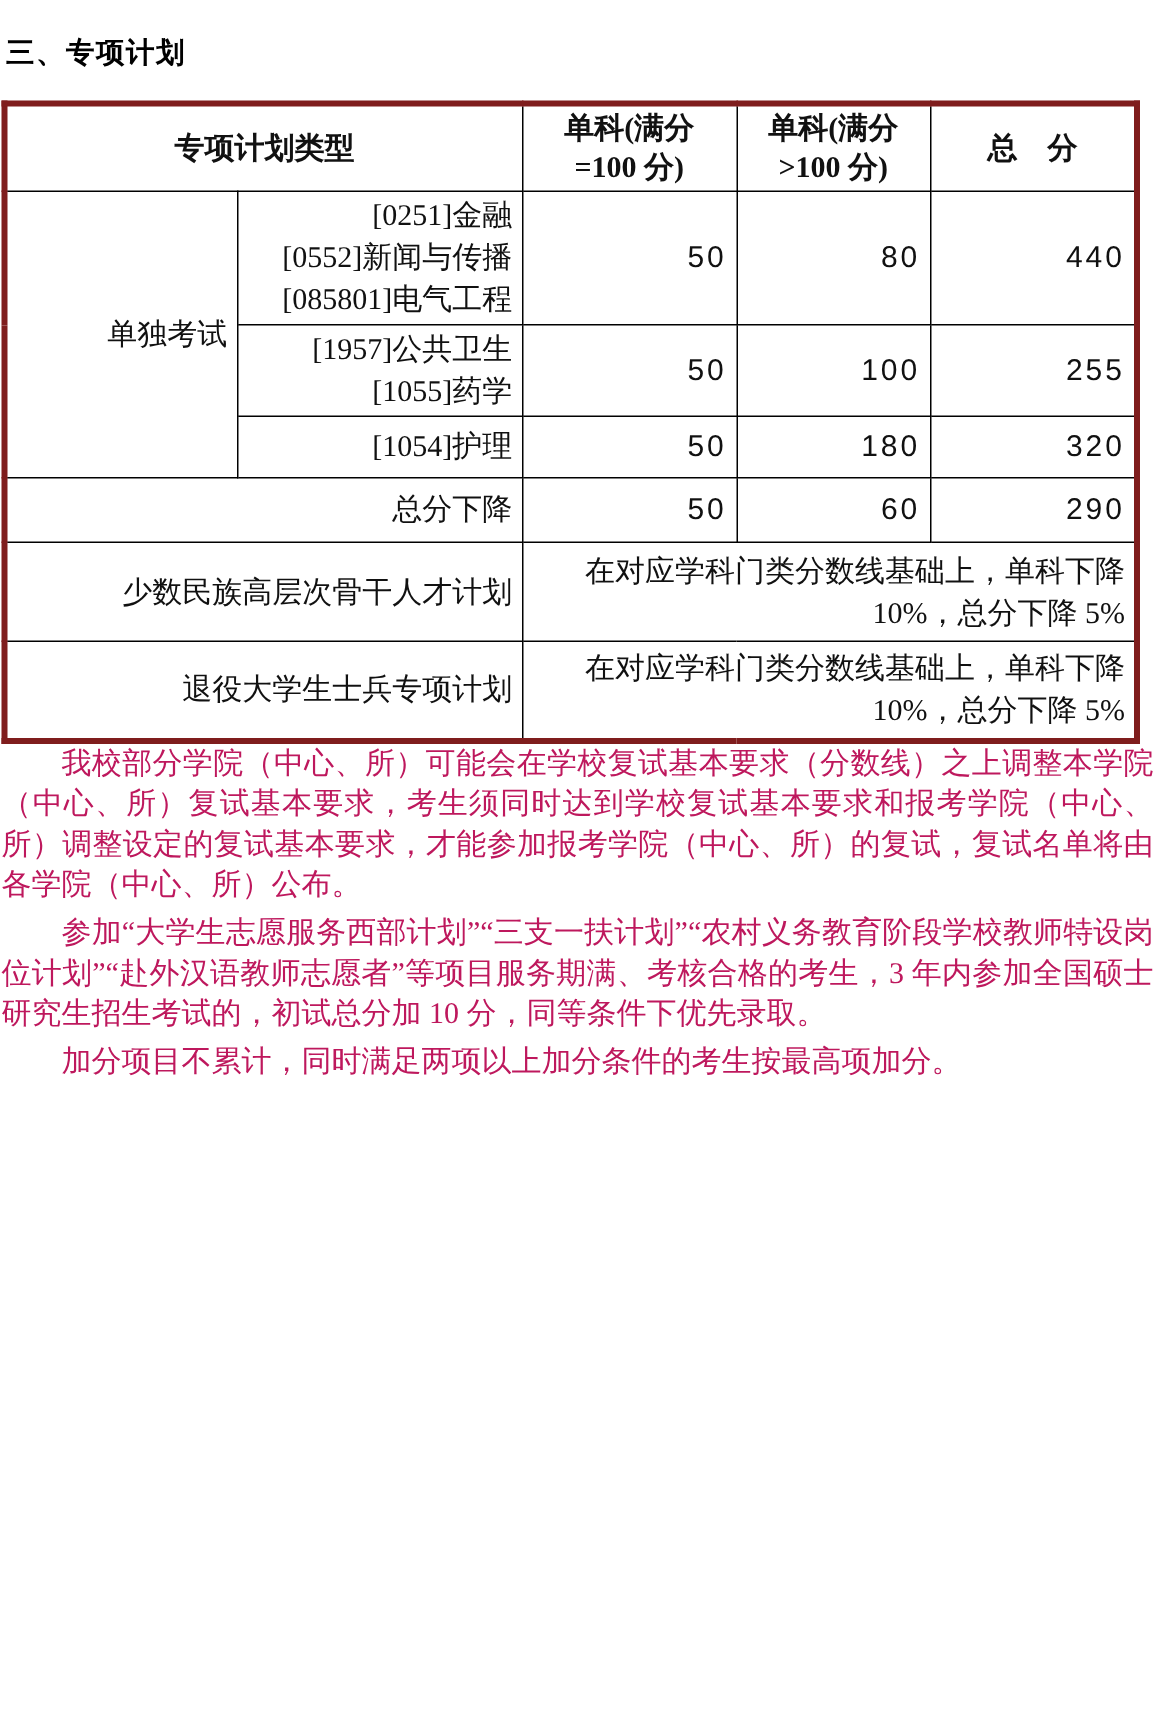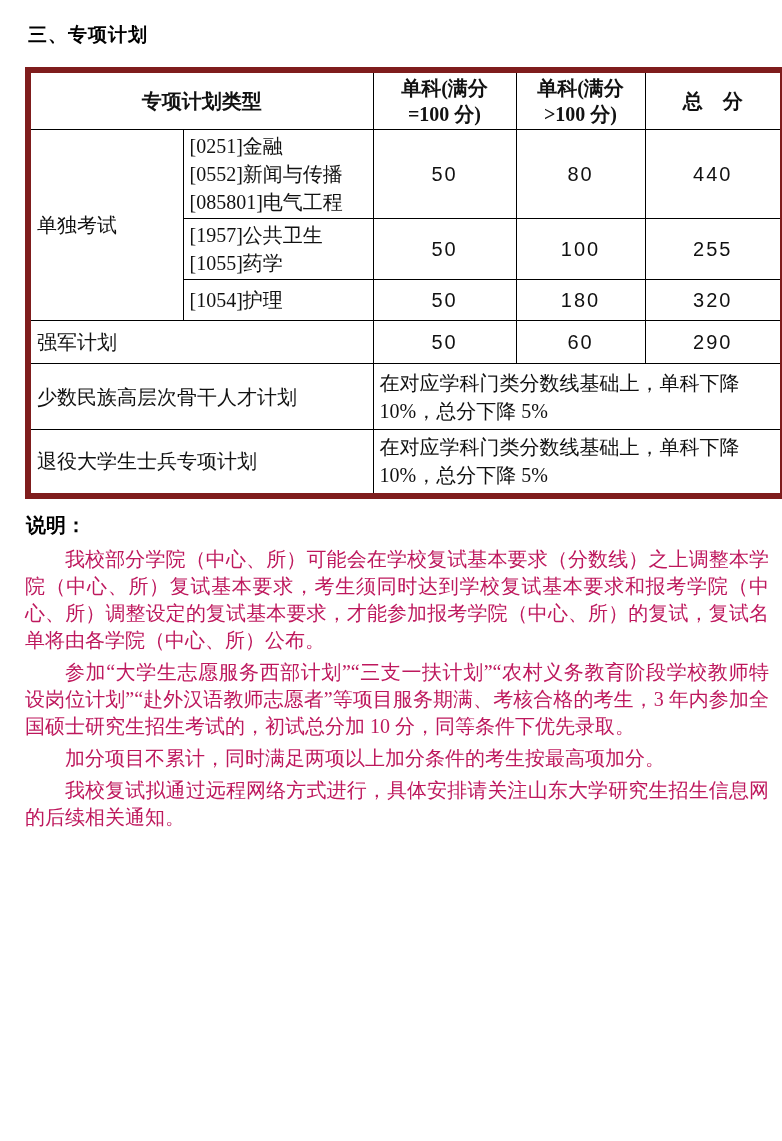--- a/index.html
+++ b/index.html
@@ -3,47 +3,48 @@
 <meta charset="utf-8">
 <style>
   html, body { margin: 0; padding: 0; background: #fff; }
   .page {
     position: relative;
     width: 782px;
     height: 882px;
     box-sizing: border-box;
     background: #ffffff;
     color: #111111;
-    padding: 22px 13px 0 25px;
+    padding: 22px 13px 0 1px;
     font-family: "Liberation Serif", "DejaVu Serif", serif;
     overflow: hidden;
   }
   .section-title {
     font-family: "Liberation Sans", "DejaVu Sans", sans-serif;
     font-size: 19px;
     font-weight: bold;
     margin: 0 0 0 3px;
     letter-spacing: 1px;
     color: #000;
   }
   table.score-table {
     margin-top: 19px;
     width: 755px;
     border-collapse: collapse;
     table-layout: fixed;
-    border: 6px solid #7f1d1d;
+    border: 4px solid #7f1d1d;
   }
   .score-table th, .score-table td {
     border: 1px solid #000;
     font-size: 20px;
     line-height: 28px;
     padding: 2px 6px;
     color: #111;
     vertical-align: middle;
     overflow: hidden;
+    text-align: right;
   }
   .score-table th {
     font-weight: bold;
     text-align: center;
     line-height: 26px;
     padding: 2px 2px;
   }
   .pre { white-space: pre-line; margin-top: 17px; }
   .cell-num {
     text-align: center;
@@ -109,36 +110,34 @@
         <td class="cell-num">100</td>
         <td class="cell-num">255</td>
       </tr>
       <tr style="height:41px">
         <td class="cell-programs pre">[1054]护理</td>
         <td class="cell-num">50</td>
         <td class="cell-num">180</td>
         <td class="cell-num">320</td>
       </tr>
       <tr style="height:43px">
-        <td colspan="2" class="cell-plan-label">强军计划</td>
+        <td colspan="2" class="cell-plan-label">总分下降</td>
         <td class="cell-num">50</td>
         <td class="cell-num">60</td>
         <td class="cell-num">290</td>
       </tr>
       <tr style="height:66px">
         <td colspan="2" class="cell-plan-label">少数民族高层次骨干人才计划</td>
         <td colspan="3" class="cell-policy">在对应学科门类分数线基础上，单科下降10%，总分下降 5%</td>
       </tr>
       <tr style="height:66px">
         <td colspan="2" class="cell-plan-label">退役大学生士兵专项计划</td>
         <td colspan="3" class="cell-policy">在对应学科门类分数线基础上，单科下降10%，总分下降 5%</td>
       </tr>
     </tbody>
   </table>
 
-  <div class="notes-heading">说明：</div>
 
   <p class="note">我校部分学院（中心、所）可能会在学校复试基本要求（分数线）之上调整本学院（中心、所）复试基本要求，考生须同时达到学校复试基本要求和报考学院（中心、所）调整设定的复试基本要求，才能参加报考学院（中心、所）的复试，复试名单将由各学院（中心、所）公布。</p>
   <p class="note">参加“大学生志愿服务西部计划”“三支一扶计划”“农村义务教育阶段学校教师特设岗位计划”“赴外汉语教师志愿者”等项目服务期满、考核合格的考生，3 年内参加全国硕士研究生招生考试的，初试总分加 10 分，同等条件下优先录取。</p>
   <p class="note">加分项目不累计，同时满足两项以上加分条件的考生按最高项加分。</p>
-  <p class="note">我校复试拟通过远程网络方式进行，具体安排请关注山东大学研究生招生信息网的后续相关通知。</p>
 
 </div>
 
 </body></html>

